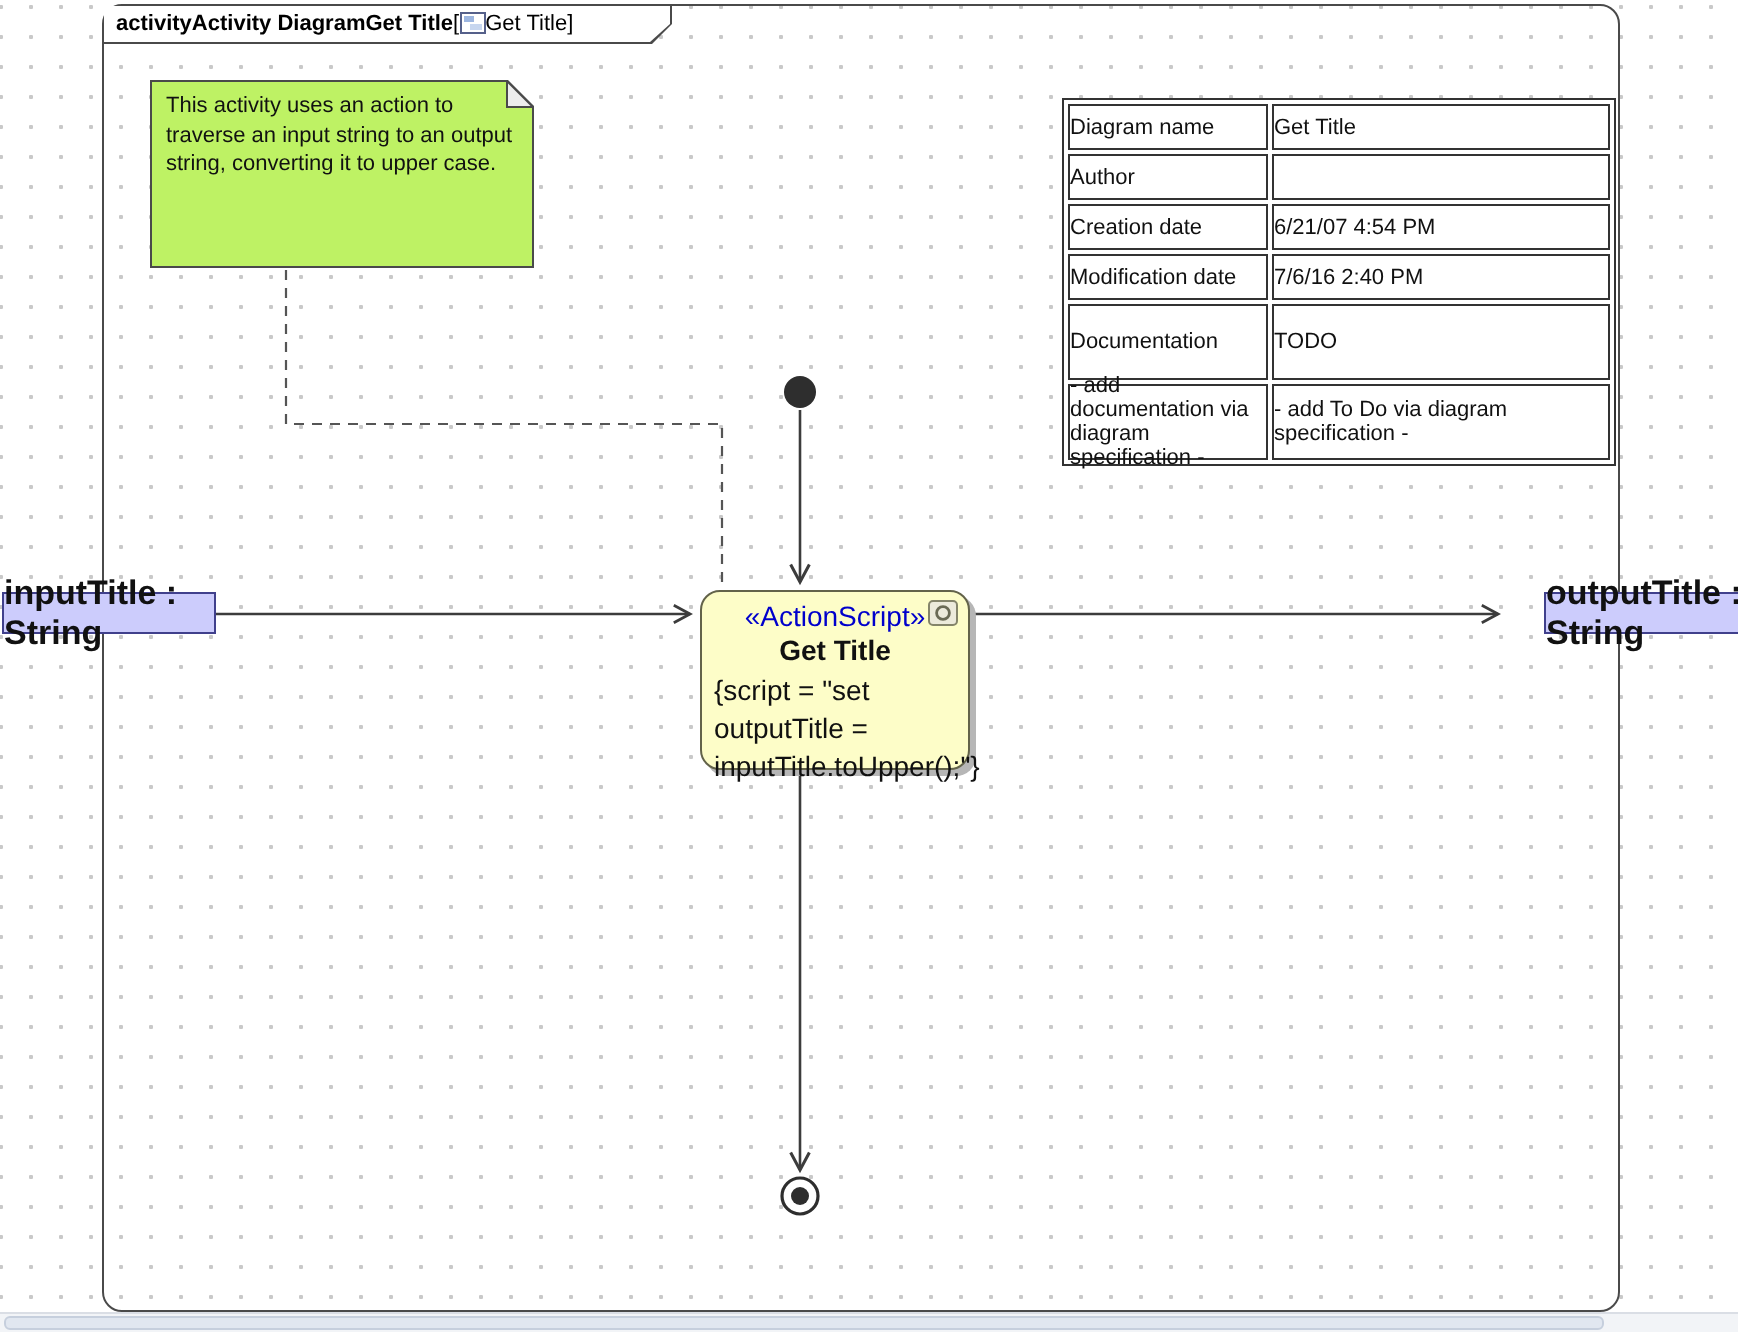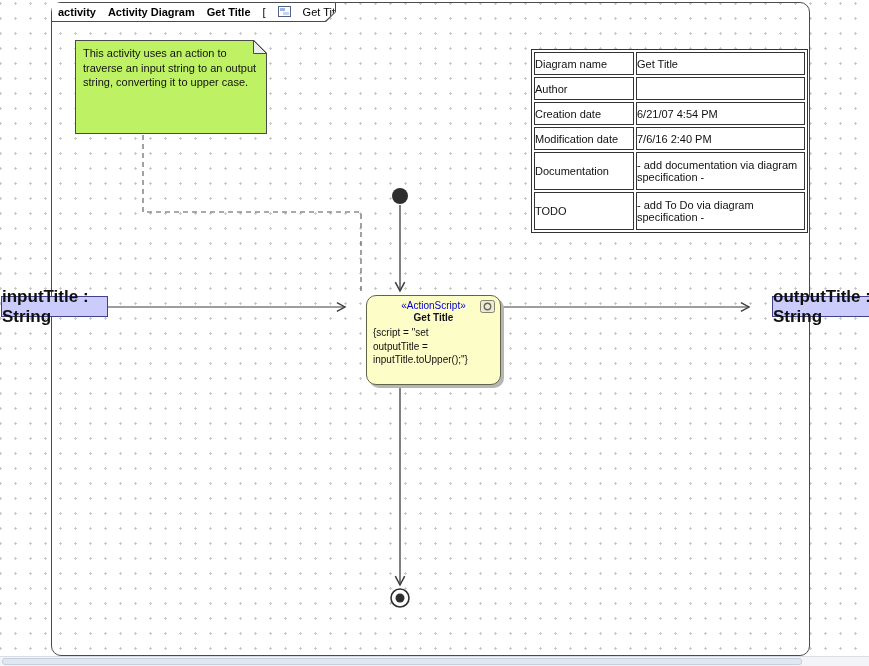--- a/index.html
+++ b/index.html
@@ -9,41 +9,41 @@
     background-image:radial-gradient(circle,#c9c9c9 1px,transparent 1.2px);
     background-size:15px 15px;background-position:8px 11px;
   }
   
   .frame{position:absolute;left:51px;top:2px;width:757px;height:652px;
     border:1px solid #4a4a4a;border-radius:10px;}
   .frame-tab{position:absolute;left:52px;top:3px;width:284px;height:19px;background:#4a4a4a;
     clip-path:polygon(0 0,100% 0,100% 9px,calc(100% - 10px) 100%,0 100%);}
   .frame-tab-inner{position:absolute;left:0;top:0;right:1px;bottom:1px;background:#ffffff;
     clip-path:polygon(0 0,100% 0,100% 9px,calc(100% - 10px) 100%,0 100%);
-    display:flex;align-items:center;gap:12px;padding:0 14px 1px 6px;font-size:11px;white-space:nowrap;box-sizing:border-box;}
+    display:flex;align-items:center;gap:0;padding:0 14px 1px 6px;font-size:11px;white-space:nowrap;box-sizing:border-box;}
   .kw{font-weight:bold;}
   
   .note{position:absolute;left:75px;top:40px;width:192px;height:94px;background:#4a4a4a;
     clip-path:polygon(0 0,calc(100% - 13px) 0,100% 13px,100% 100%,0 100%);
     filter:drop-shadow(2px 2px 0 #bdbdbd);}
   .note-inner{position:absolute;left:1px;top:1px;right:1px;bottom:1px;background:#bef264;
     clip-path:polygon(0 0,calc(100% - 13px) 0,100% 13px,100% 100%,0 100%);
     padding:5px 7px;font-size:11px;line-height:1.32;box-sizing:border-box;color:#111;}
   .note-fold{position:absolute;top:0;right:0;width:14px;height:14px;}
   
   .info-table{position:absolute;left:531px;top:49px;width:277px;box-sizing:border-box;
     border:1px solid #333;background:#ffffff;padding:2px;display:grid;
     grid-template-columns:100px 169px;gap:2px;}
   .cell{border:1px solid #333;background:#ffffff;font-size:11px;color:#111;
     padding:2px 0;display:flex;align-items:center;box-sizing:border-box;height:23px;}
   .cell.tall{height:38px;}
   
-  .action{position:absolute;left:366px;top:295px;width:135px;height:90px;box-sizing:border-box;
+  .action{position:absolute;left:350px;top:295px;width:135px;height:90px;box-sizing:border-box;
     background:#fdfdc8;border:1px solid #63634a;border-radius:10px;
-    box-shadow:3px 3px 0 #b6b6b6;font-size:10px;color:#111;}
+    box-shadow:3px 3px 0 #b6b6b6;font-size:14px;color:#111;}
   .action-stereo{text-align:center;color:#0000cc;margin-top:4px;}
   .action-name{text-align:center;font-weight:bold;margin-top:1px;}
   .action-script{padding:3px 4px 0 6px;white-space:pre-line;line-height:1.35;}
   .action-badge{position:absolute;top:4px;right:5px;line-height:0;}
   
   .param{position:absolute;box-sizing:border-box;height:21px;background:#ccccfc;border:1px solid #40408c;
     font-size:17px;font-weight:bold;color:#111;display:flex;align-items:center;justify-content:center;}
   .param-in{left:1px;top:296px;width:107px;}
   .param-out{left:752px;top:296px;width:116px;margin-left:20px;}
   
@@ -110,22 +110,22 @@
   <div class="info-table">
     <div class="cell">Diagram name</div>
     <div class="cell">Get Title</div>
     <div class="cell">Author</div>
     <div class="cell"></div>
     <div class="cell">Creation date</div>
     <div class="cell">6/21/07 4:54 PM</div>
     <div class="cell">Modification date</div>
     <div class="cell">7/6/16 2:40 PM</div>
     <div class="cell tall">Documentation</div>
+    <div class="cell tall">TODO</div>
     <div class="cell tall">- add documentation via diagram specification -</div>
-    <div class="cell tall">TODO</div>
     <div class="cell tall">- add To Do via diagram specification -</div>
   </div>
 
   <div class="action">
     <div class="action-stereo">«ActionScript»</div>
     <div class="action-name">Get Title</div>
     <div class="action-script">{script = "set
 outputTitle =
 inputTitle.toUpper();"}</div>
     <span class="action-badge">

